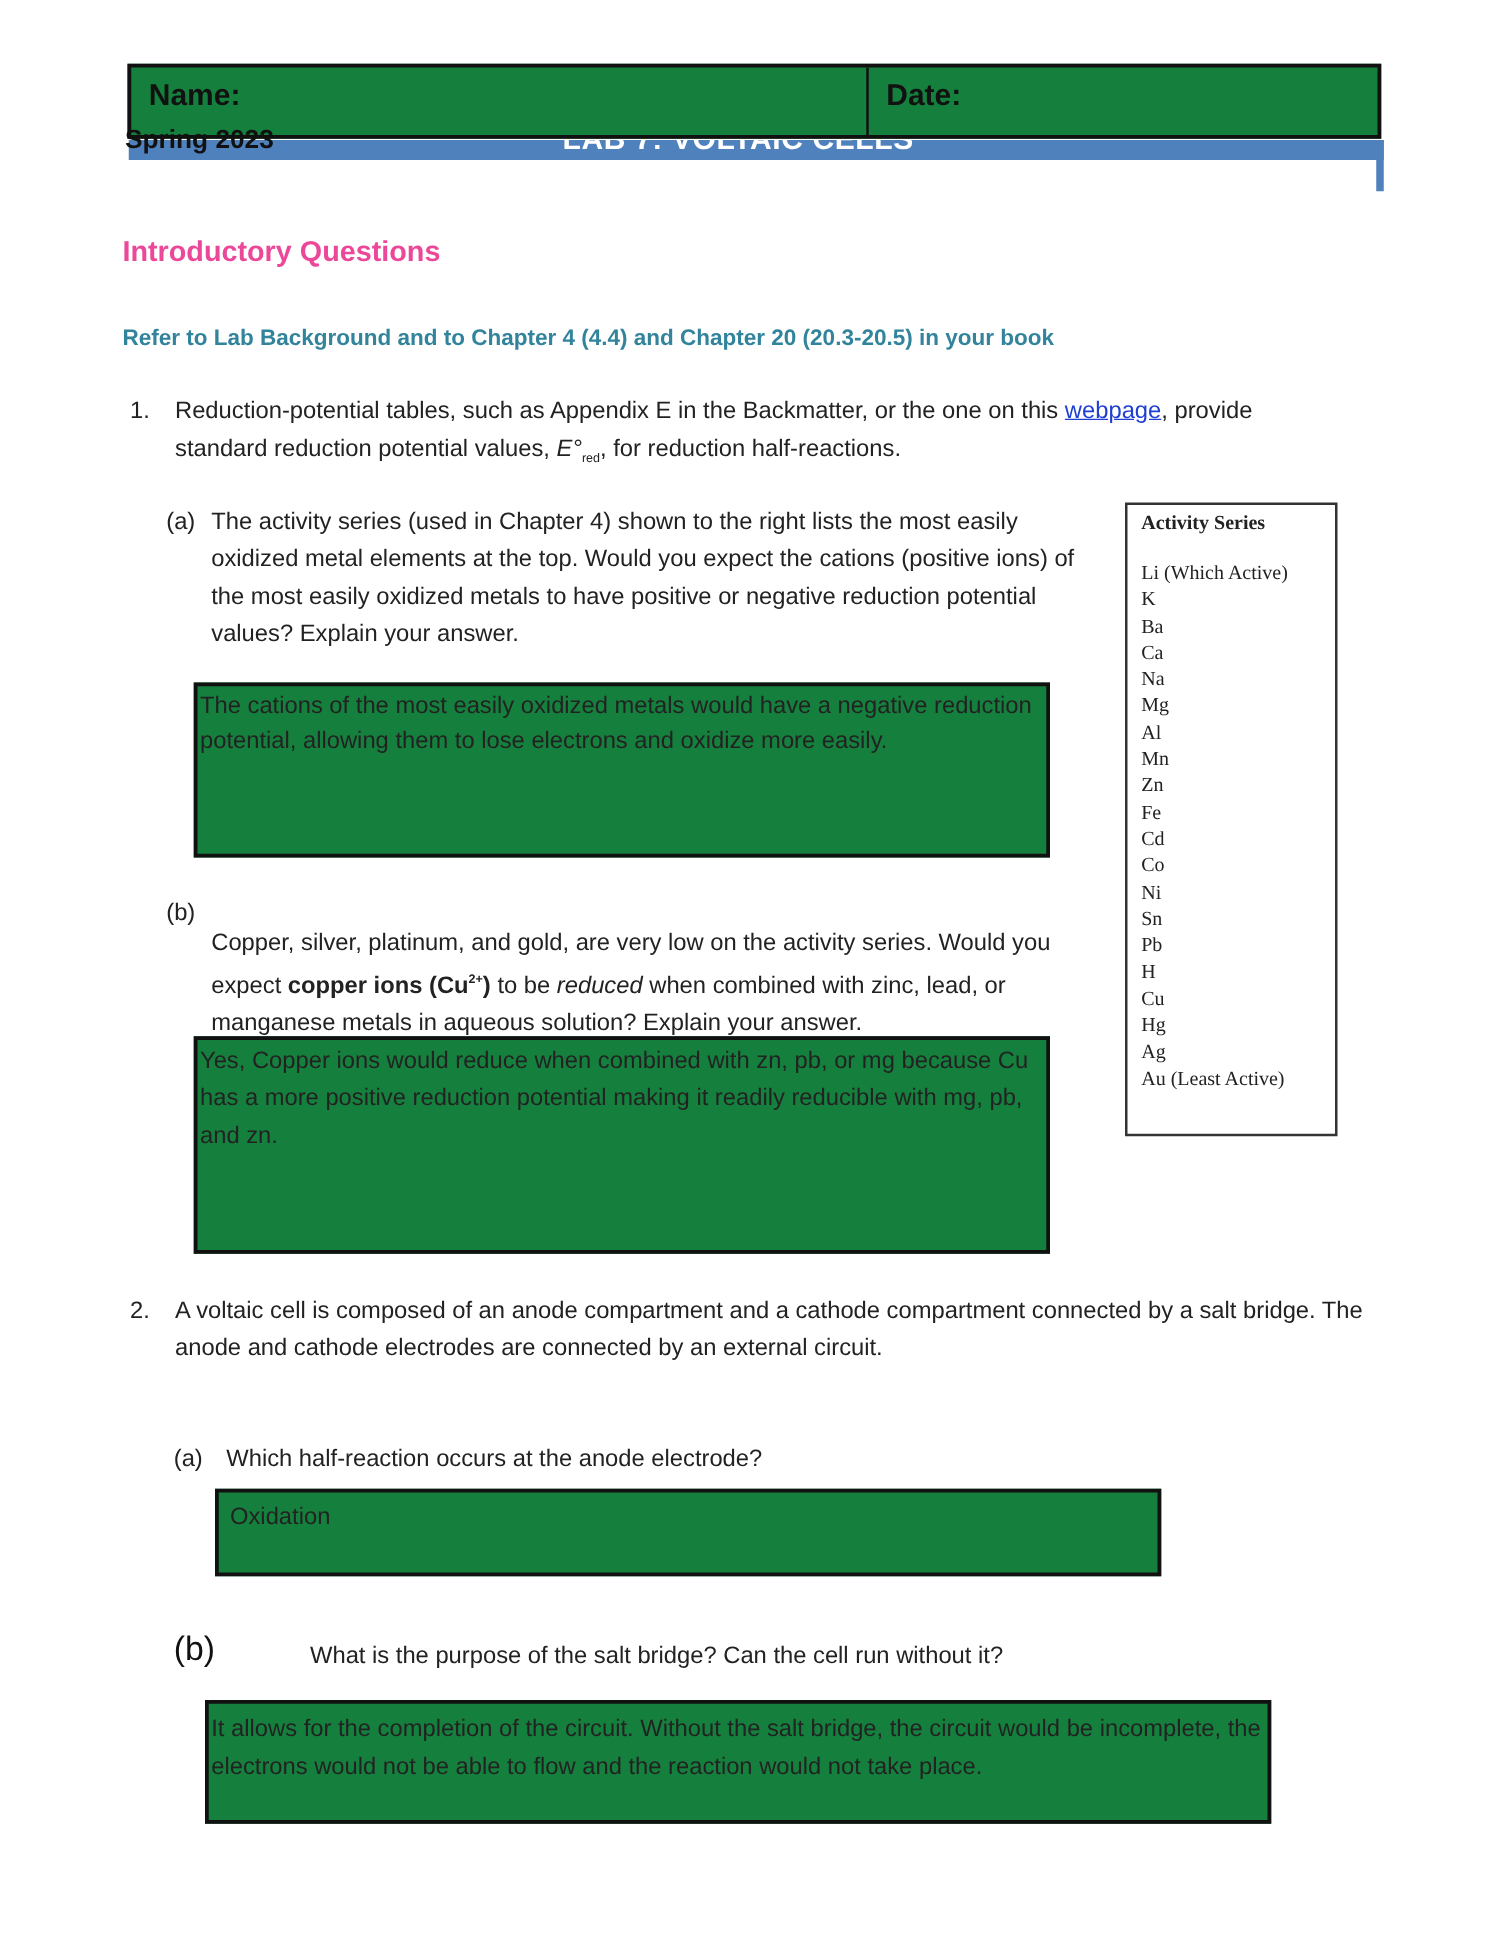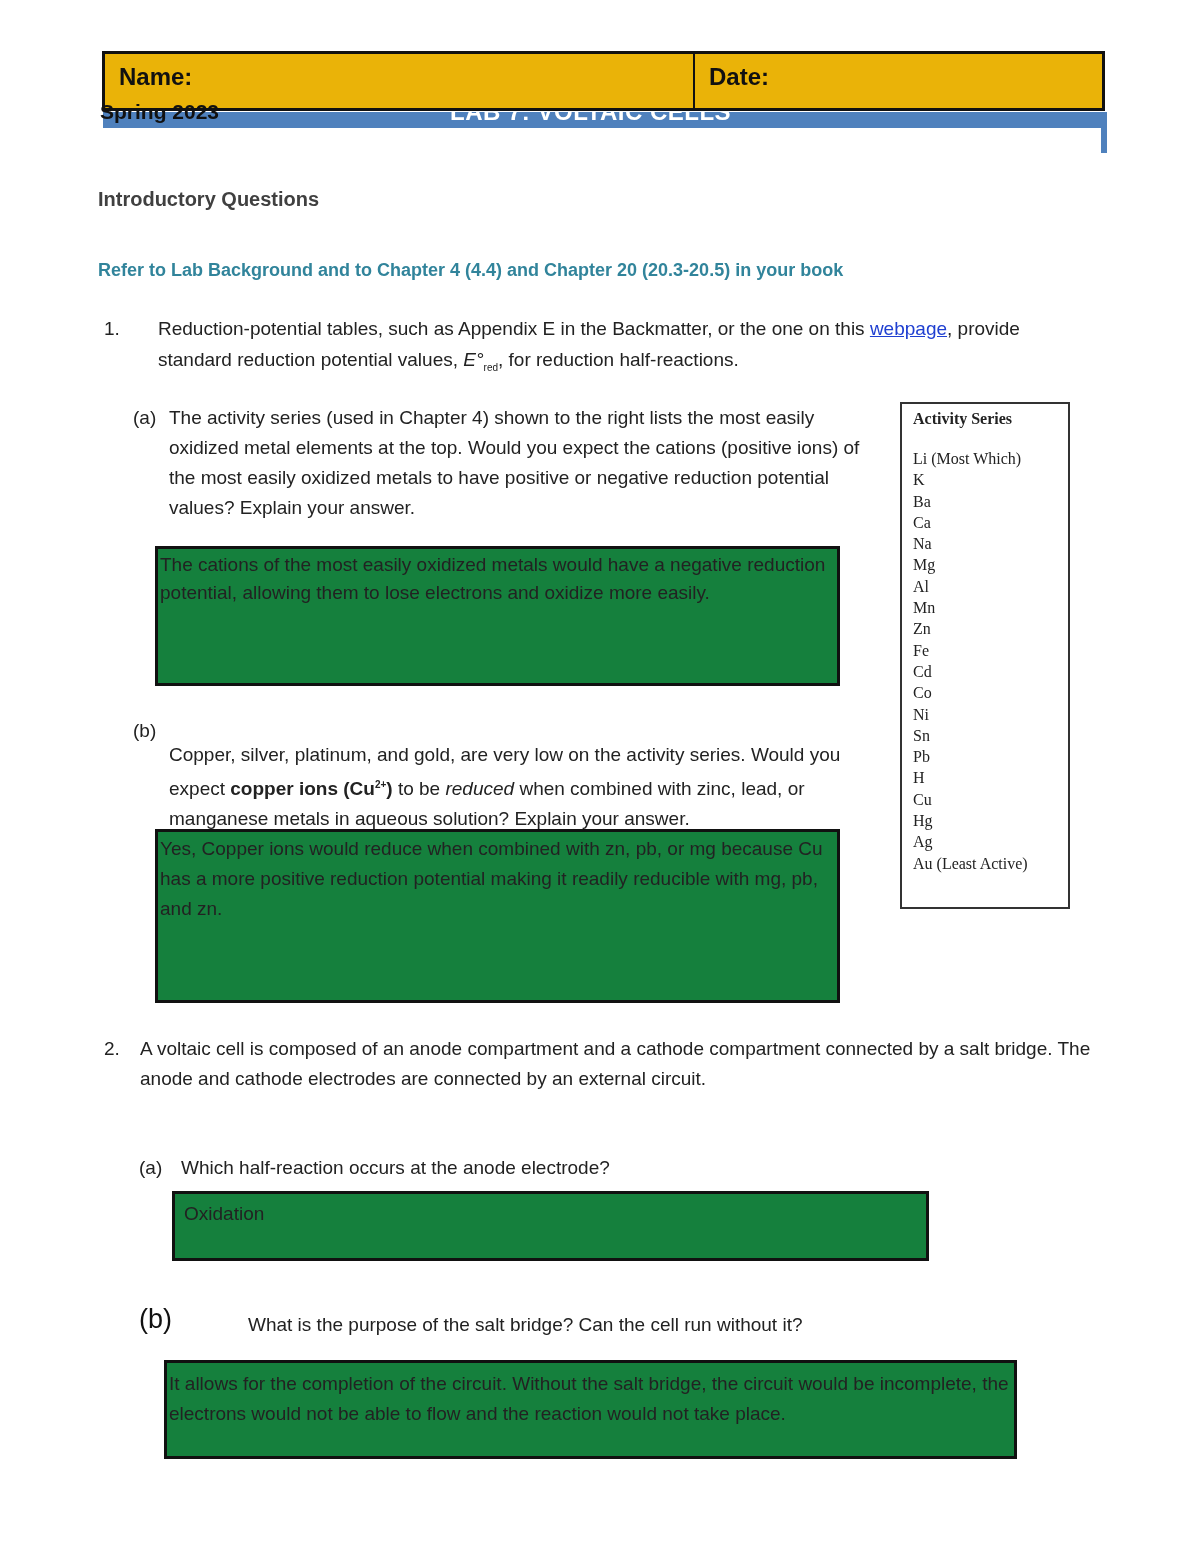--- a/index.html
+++ b/index.html
@@ -8,27 +8,27 @@
     .abs { position: absolute; }
 
     
     .banner { left: 103px; top: 112px; width: 1004px; height: 16px; background: #4f81bd; }
     .banner-right { left: 1101px; top: 112px; width: 6px; height: 41px; background: #4f81bd; }
     .banner-title { left: 450px; top: 98px; font-size: 24px; font-weight: bold; color: #ffffff;
                     letter-spacing: 0.5px; white-space: nowrap; height: 30px; overflow: hidden; }
     .banner-title span { display: block; }
     .semester { left: 100px; top: 100px; font-size: 21px; font-weight: bold; color: #111; }
     .name-date { left: 102px; top: 51px; width: 1003px; height: 60px; border: 3px solid #111;
-                 background: #eab308; display: flex; box-sizing: border-box; }
+                 background: #15803d; display: flex; box-sizing: border-box; }
     .nd-cell { font-size: 24px; font-weight: bold; color: #111; padding: 9px 14px; box-sizing: border-box; }
     .nd-name { width: 590px; border-right: 2px solid #111; }
     .nd-date { flex: 1; }
 
     
-    .h1 { left: 98px; top: 188px; font-size: 20px; font-weight: bold; color: #404040; }
+    .h1 { left: 98px; top: 188px; font-size: 23px; font-weight: bold; color: #ec4899; }
     .h2 { left: 98px; top: 260px; font-size: 18px; font-weight: bold; color: #31849b; white-space: nowrap; }
 
     .p { font-size: 19px; line-height: 31px; color: #222; }
     .num { width: 30px; }
     a.link { color: #1f3fd1; text-decoration: underline; }
 
     .answer { border: 3px solid #111; box-sizing: border-box; background: #15803d;
               font-size: 19px; line-height: 28px; padding: 2px 2px; color: #222; }
 
     .activity { left: 900px; top: 402px; width: 170px; height: 507px; border: 2px solid #333;
@@ -50,41 +50,41 @@
   <div class="nd-cell nd-date"><span>Date:</span></div>
 </div>
 <div class="abs semester">Spring 2023</div>
 
 <div class="abs h1">Introductory Questions</div>
 <div class="abs h2">Refer to Lab Background and to Chapter 4 (4.4) and Chapter 20 (20.3-20.5) in your book</div>
 
 <div class="abs p" style="left:104px; top:313px; width:990px;">
   <div style="display:flex;">
     <span class="num" style="width:36px;">1.</span>
-    <div style="flex:1;margin-left:18px;">
+    <div style="flex:1;">
       <span>Reduction-potential tables, such as Appendix E in the Backmatter, or the one on this </span><a class="link" href="#">webpage</a><span>, provide</span><br>
       <span>standard reduction potential values, </span><i>E°</i><sub style="font-size:10px;">red</sub><span>, for reduction half-reactions.</span>
     </div>
   </div>
 </div>
 
 <div class="abs p" style="left:133px; top:403px; width:750px; line-height:30px;">
   <div style="display:flex;">
     <span style="width:36px;">(a)</span>
     <div style="flex:1;">The activity series (used in Chapter 4) shown to the right lists the most easily oxidized metal elements at the top. Would you expect the cations (positive ions) of the most easily oxidized metals to have positive or negative reduction potential values?  Explain your answer.</div>
   </div>
 </div>
 <div class="abs answer" style="left:155px; top:546px; width:685px; height:140px;">
   <span>The cations of the most easily oxidized metals would have a negative reduction potential, allowing them to lose electrons and oxidize more easily.</span>
 </div>
 
 <div class="abs activity">
   <div class="title">Activity Series</div>
   <div id="activity-list">
-      <div class="item">Li (Most Which)</div>
+      <div class="item">Li (Which Active)</div>
       <div class="item">K</div>
       <div class="item">Ba</div>
       <div class="item">Ca</div>
       <div class="item">Na</div>
       <div class="item">Mg</div>
       <div class="item">Al</div>
       <div class="item">Mn</div>
       <div class="item">Zn</div>
       <div class="item">Fe</div>
       <div class="item">Cd</div>

